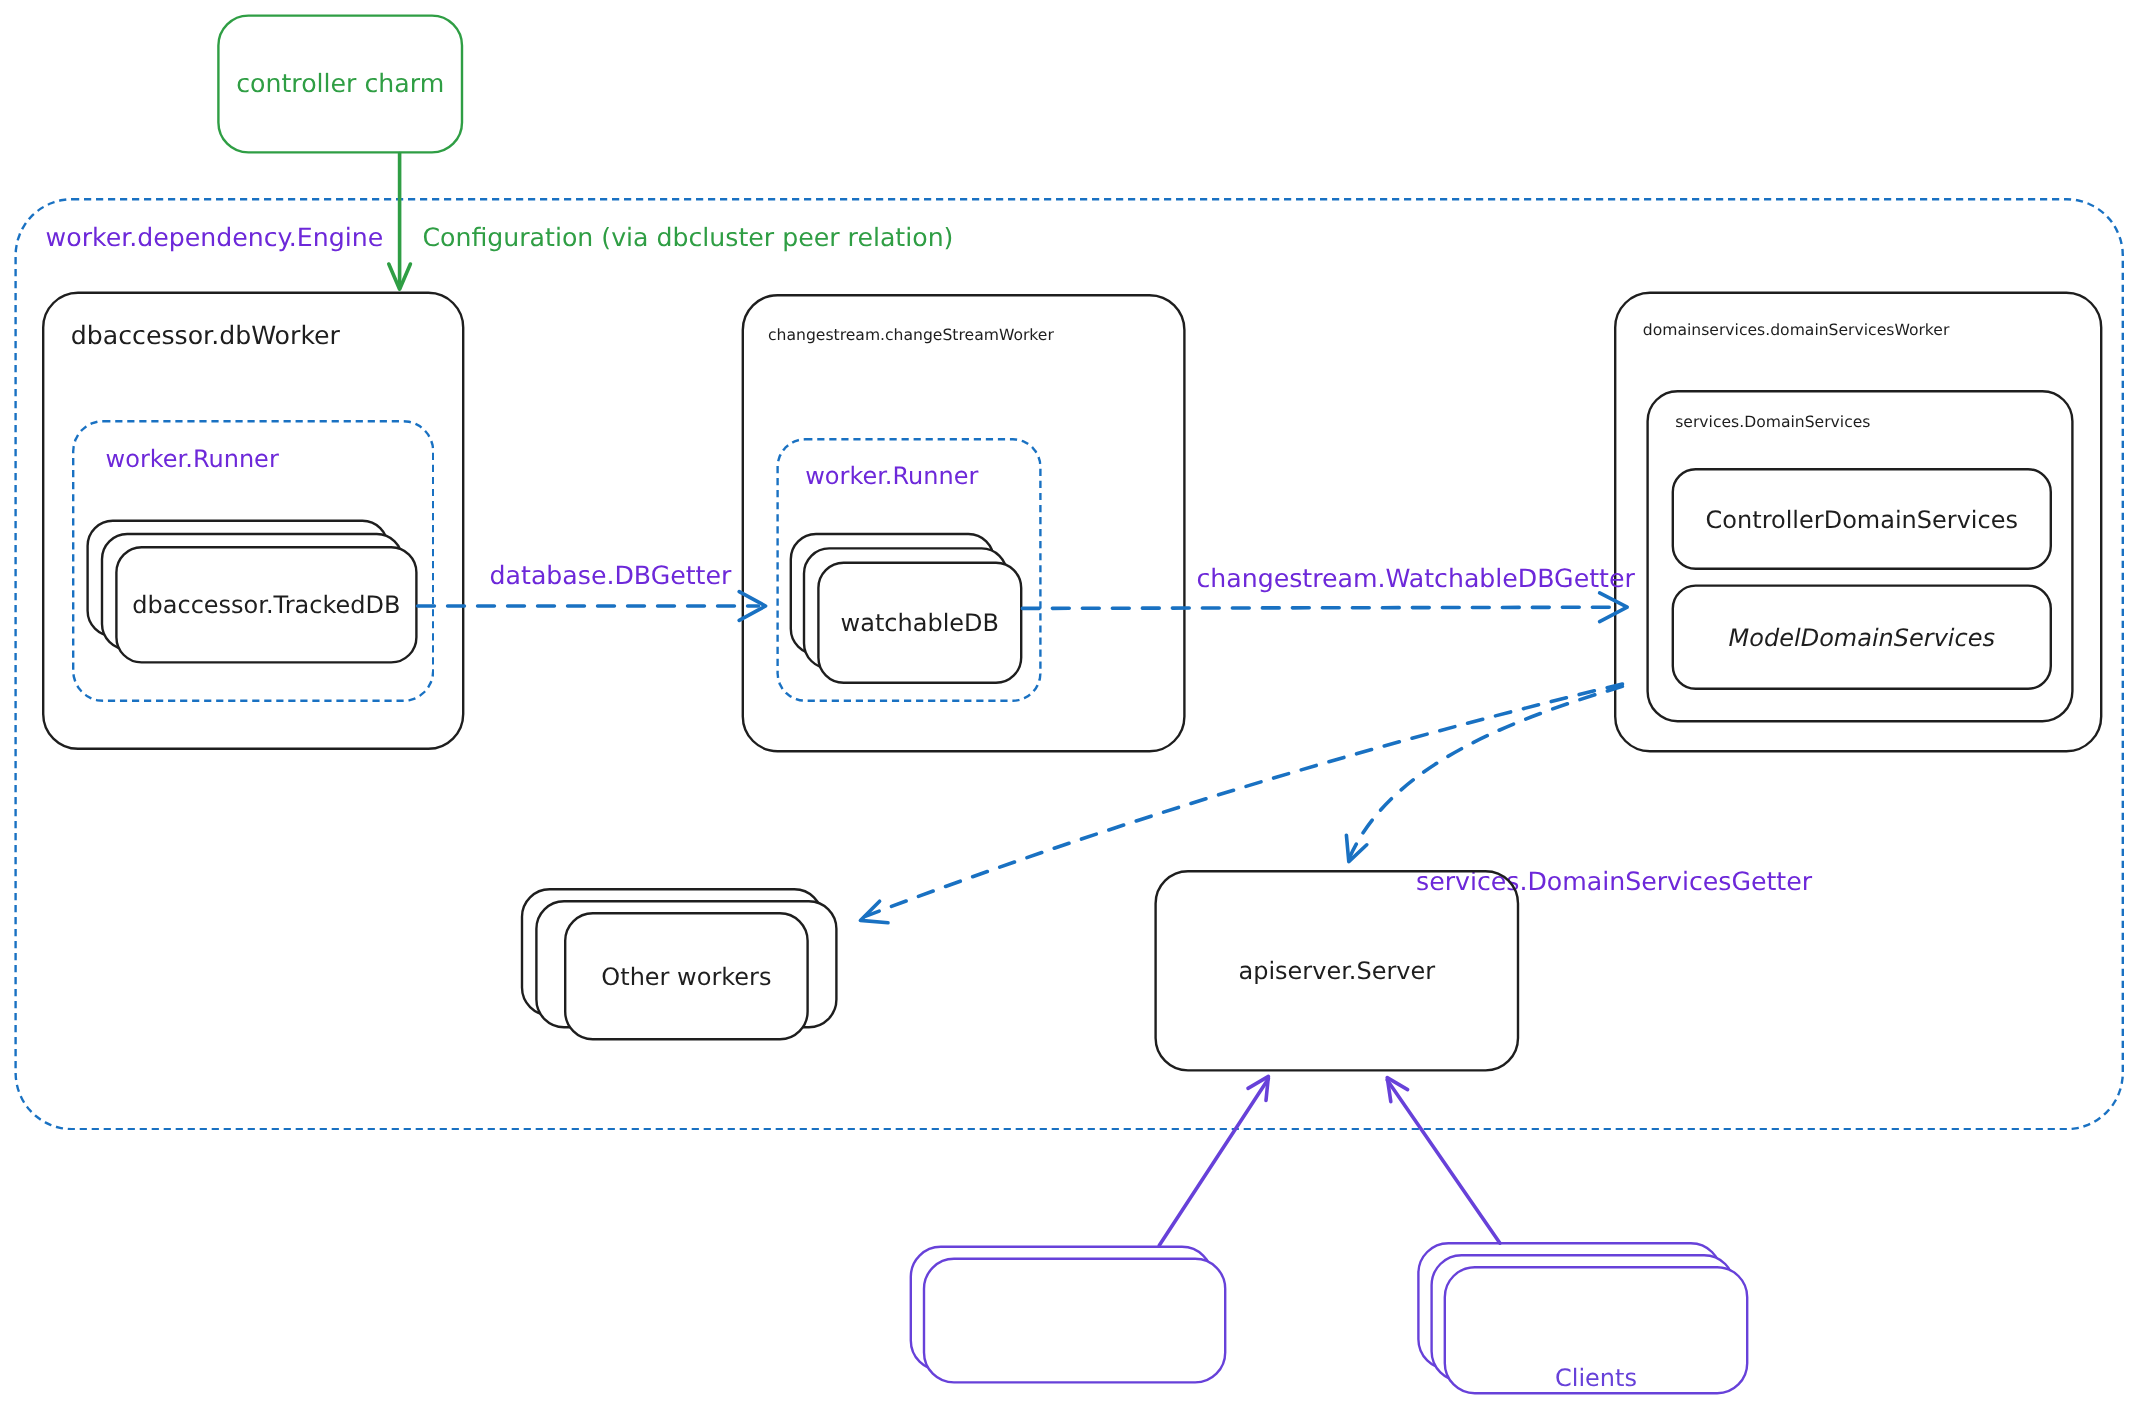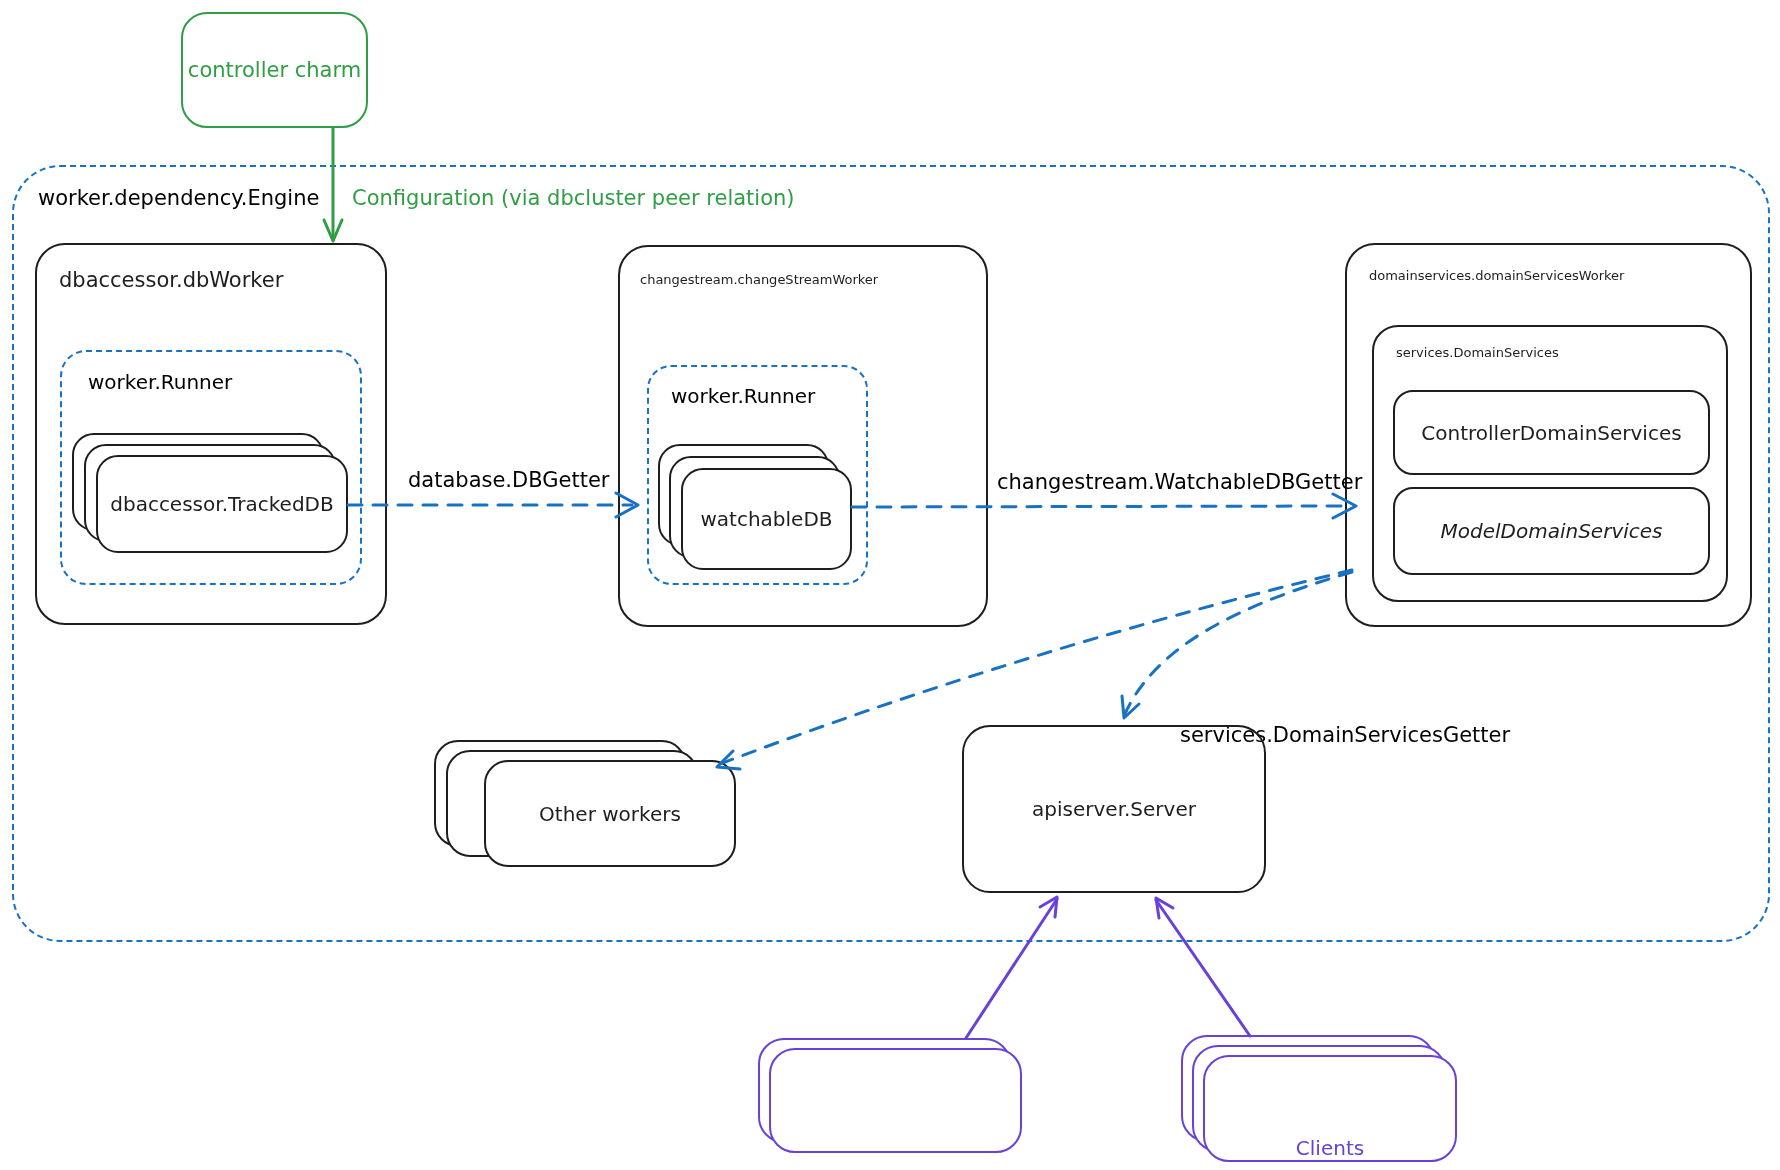--- a/index.html
+++ b/index.html
@@ -6,35 +6,35 @@
   .canvas{
     position:relative;width:1780px;height:1170px;background:#ffffff;overflow:hidden;
     font-family:"DejaVu Sans",sans-serif;color:#1e1e1e;
   }
   .box{position:absolute;border:2.5px solid #1e1e1e;border-radius:30px;background:transparent;box-sizing:border-box;}
   .dashedbox{position:absolute;border:2.5px dashed #1971c2;border-radius:26px;background:transparent;box-sizing:border-box;}
   .card{position:absolute;border:2.5px solid #1e1e1e;border-radius:22px;background:#ffffff;box-sizing:border-box;
         display:flex;align-items:center;justify-content:center;font-size:20px;}
   .card.purple{border-color:#6741d9;color:#6741d9;border-radius:26px;}
   .title{position:absolute;font-size:13px;color:#1e1e1e;white-space:nowrap;}
-  .lbl-blue{position:absolute;font-size:21px;color:#000000;white-space:nowrap;}
+  .lbl-blue{position:absolute;font-size:21px;color:#6d28d9;white-space:nowrap;}
   .lbl-green{position:absolute;font-size:21px;color:#2f9e44;white-space:nowrap;}
   .centered{display:flex;align-items:center;justify-content:center;}
   svg.connectors{position:absolute;left:0;top:0;pointer-events:none;z-index:50;}
 </style>
 </head>
 <body>
 
 <div class="canvas">
 
   <div class="dashedbox" style="left:12px;top:165px;width:1758px;height:777px;border-radius:48px;"></div>
   <div class="lbl-blue" style="left:38px;top:186px;">worker.dependency.Engine</div>
   <div class="lbl-green" style="left:352px;top:186px;">Configuration (via dbcluster peer relation)</div>
 
-  <div class="box centered" style="left:181px;top:12px;width:187px;height:116px;border-color:#2f9e44;border-radius:26px;">
+  <div class="box centered" style="left:181px;top:12px;width:205px;height:116px;border-color:#2f9e44;border-radius:26px;">
     <span class="lbl-green" style="position:static;">controller charm</span>
   </div>
 
   <div class="box" style="left:35px;top:243px;width:352px;height:382px;"></div>
   <div class="title" style="left:59px;top:268px;font-size:21px;">dbaccessor.dbWorker</div>
   <div class="dashedbox" style="left:60px;top:350px;width:302px;height:235px;"></div>
   <div class="lbl-blue" style="left:88px;top:370px;font-size:20px;">worker.Runner</div>
 
   <div class="card" style="left:72px;top:433px;width:252px;height:98px;"></div>
   <div class="card" style="left:84px;top:444px;width:252px;height:98px;"></div>
@@ -63,21 +63,21 @@
   <div class="card" style="left:1393px;top:487px;width:317px;height:88px;border-radius:20px;font-style:italic;">
     <span>ModelDomainServices</span>
   </div>
 
   <div class="lbl-blue" style="left:408px;top:468px;">database.DBGetter</div>
   <div class="lbl-blue" style="left:997px;top:470px;">changestream.WatchableDBGetter</div>
   <div class="lbl-blue" style="left:1180px;top:676px;margin-top:47px;">services.DomainServicesGetter</div>
 
   <div class="card" style="left:434px;top:740px;width:252px;height:107px;border-radius:24px;"></div>
   <div class="card" style="left:446px;top:750px;width:252px;height:107px;border-radius:24px;"></div>
-  <div class="card" style="left:484px;top:760px;width:252px;height:107px;border-radius:24px;">
+  <div class="card" style="left:470px;top:760px;width:204px;height:107px;border-radius:24px;">
     <span>Other workers</span>
   </div>
 
   <div class="box centered" style="left:962px;top:725px;width:304px;height:168px;border-radius:28px;font-size:20px;">
     <span>apiserver.Server</span>
   </div>
 
   <div class="card purple" style="left:758px;top:1038px;width:253px;height:105px;"></div>
   <div class="card purple" style="left:769px;top:1048px;width:253px;height:105px;"></div>
 

